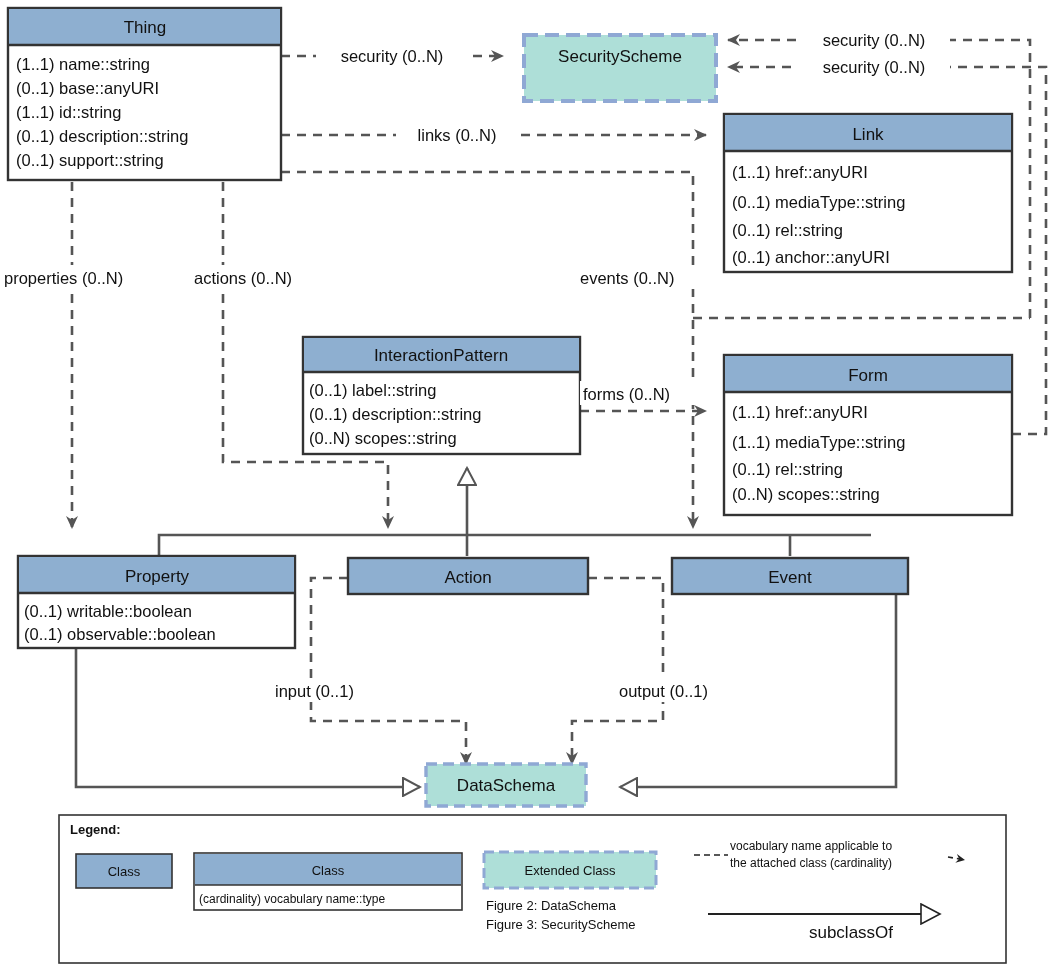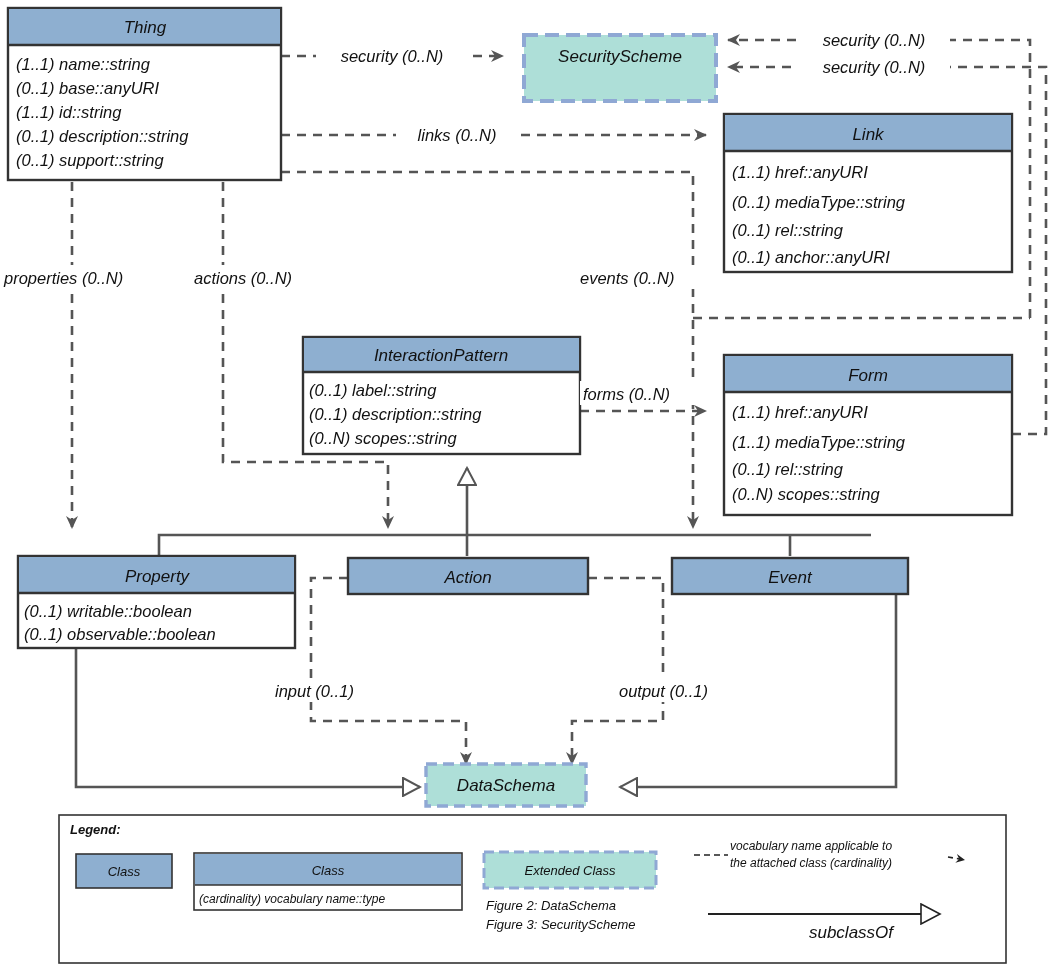--- a/index.html
+++ b/index.html
@@ -1,17 +1,17 @@
 <!DOCTYPE html>
 <html><head>
 <meta charset="utf-8">
 <style>
   html,body{margin:0;padding:0;background:#ffffff;}
   body{width:1064px;height:974px;font-family:"Liberation Sans",sans-serif;overflow:hidden;}
-  #stage{position:relative;width:1064px;height:911px;font-style:italic;}
+  #stage{position:relative;width:1064px;height:911px;}
   svg{display:block;}
   .cls-title{font-family:"Liberation Sans",sans-serif;font-size:17px;fill:#111111;}
   .cls-attr{font-family:"Liberation Sans",sans-serif;font-size:16.5px;fill:#111111;}
   .edge-label{font-family:"Liberation Sans",sans-serif;font-size:16.5px;fill:#111111;}
   .legend-title{font-family:"Liberation Sans",sans-serif;font-size:13px;font-weight:bold;fill:#111111;}
   .legend-txt{font-family:"Liberation Sans",sans-serif;font-size:13px;fill:#111111;}
   .legend-txt-sm{font-family:"Liberation Sans",sans-serif;font-size:12px;fill:#111111;}
   .legend-big{font-family:"Liberation Sans",sans-serif;font-size:17px;fill:#111111;}
 </style>
 </head>

